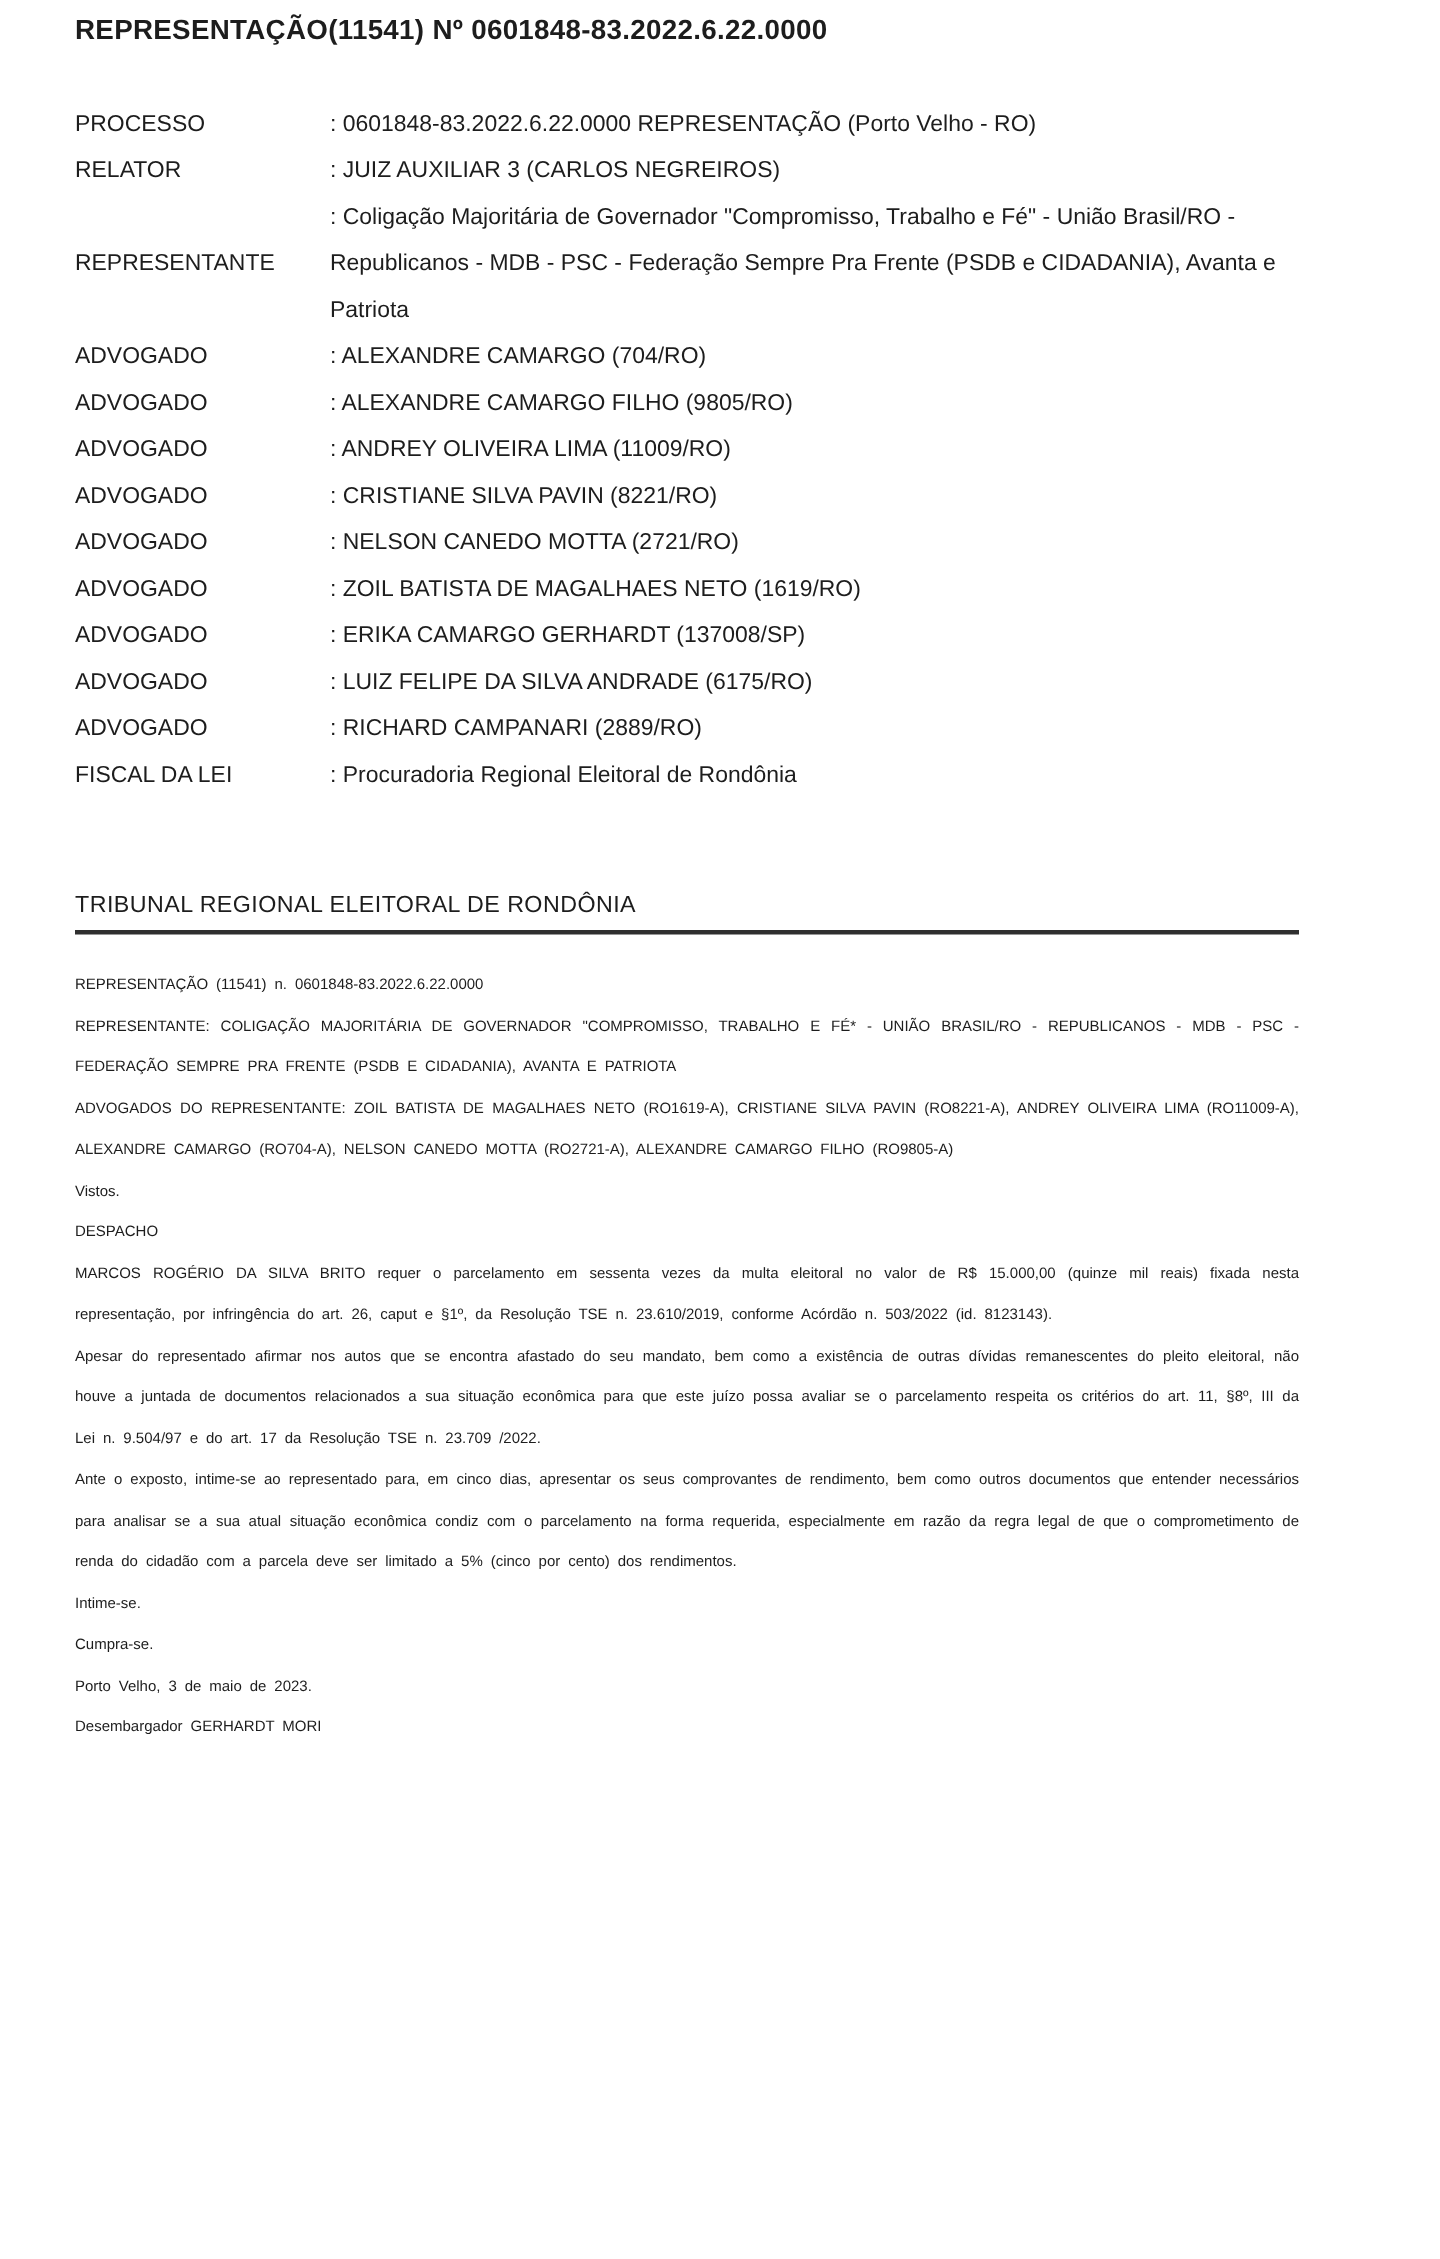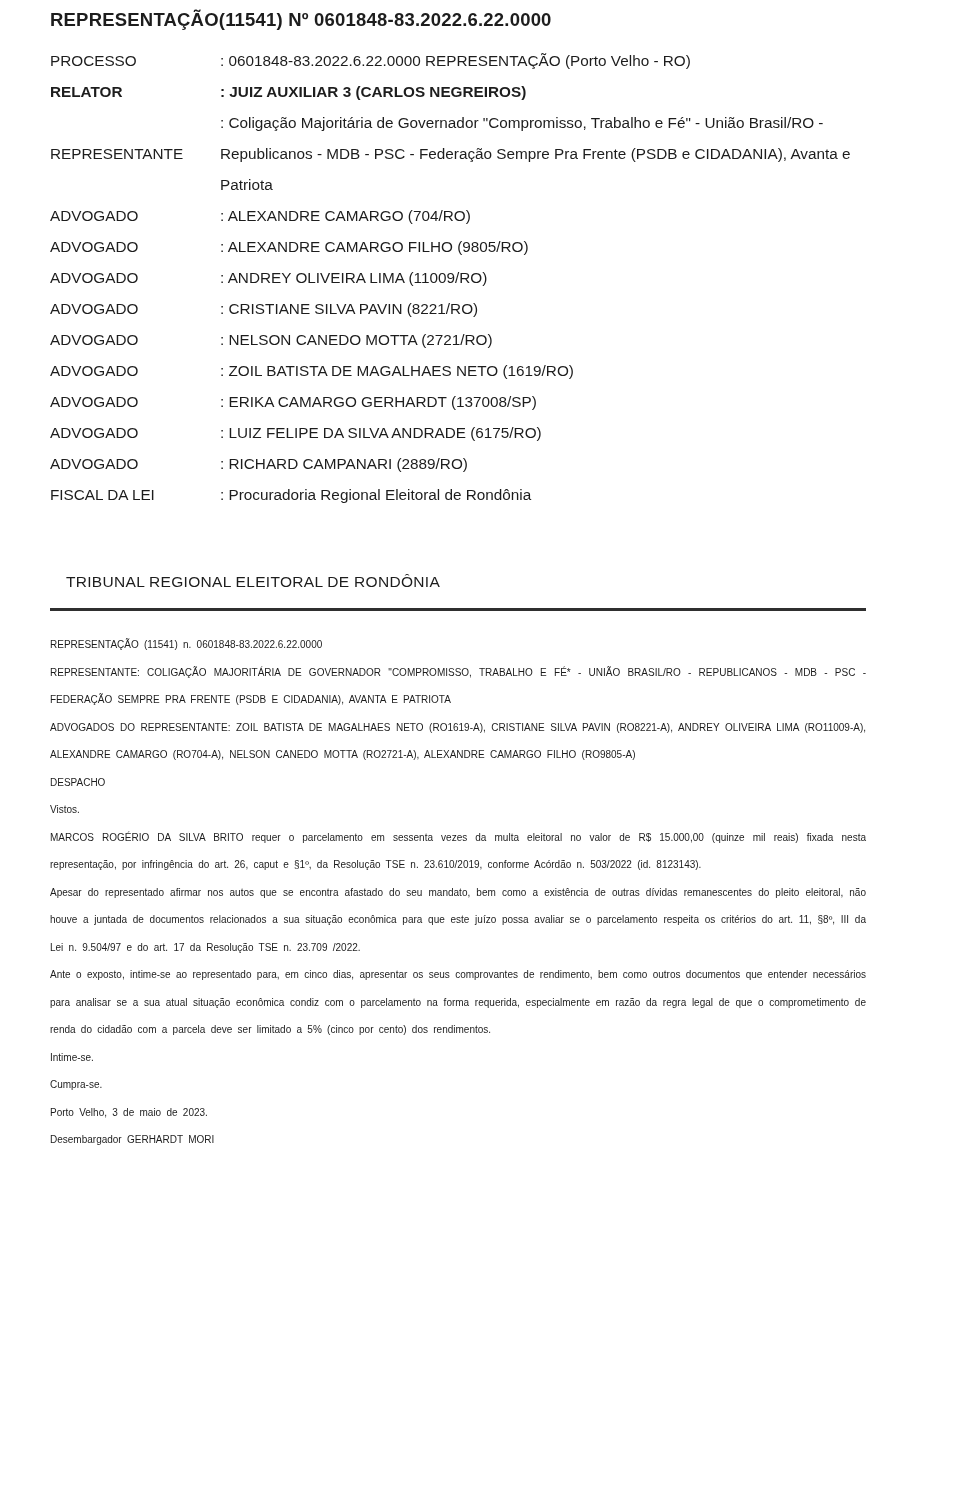--- a/index.html
+++ b/index.html
@@ -17,37 +17,37 @@
   .content { width: 816px; }
 
   .doc-title {
     font-size: 18.5px;
     font-weight: bold;
     letter-spacing: 0.2px;
     margin: 0;
     line-height: 24px;
   }
 
-  .party-table { margin-top: 13px; }
+  .party-table { margin-top: 35px; }
   .party-row {
     display: flex;
     align-items: center;
     font-size: 15.3px;
     line-height: 31px;
   }
   .party-row .label { flex: 0 0 170px; width: 170px; }
   .party-row .value { flex: 1; max-width: 642px; }
-  .party-row.bold { font-weight: bold; }
+  .party-row.bold { font-weight: normal; }
 
   .decision { margin-top: 62px; width: 816px; }
   .court-heading {
     font-size: 15.5px;
     letter-spacing: 0.3px;
     line-height: 20px;
-    margin: 16px;
+    margin: 0;
     font-weight: normal;
   }
   .heading-rule {
     height: 3px;
     background: #2f2f2f;
     margin: 6px 0 20px 0;
     width: 100%;
   }
   .decision p {
     margin: 0;
@@ -120,22 +120,22 @@
       </div>
     </div>
 
     <div class="decision">
       <h2 class="court-heading">TRIBUNAL REGIONAL ELEITORAL DE RONDÔNIA</h2>
       <div class="heading-rule"></div>
 
       <p>REPRESENTAÇÃO (11541) n. 0601848-83.2022.6.22.0000</p>
       <p>REPRESENTANTE: COLIGAÇÃO MAJORITÁRIA DE GOVERNADOR "COMPROMISSO, TRABALHO E FÉ* - UNIÃO BRASIL/RO - REPUBLICANOS - MDB - PSC - FEDERAÇÃO SEMPRE PRA FRENTE (PSDB E CIDADANIA), AVANTA E PATRIOTA</p>
       <p>ADVOGADOS DO REPRESENTANTE: ZOIL BATISTA DE MAGALHAES NETO (RO1619-A), CRISTIANE SILVA PAVIN (RO8221-A), ANDREY OLIVEIRA LIMA (RO11009-A), ALEXANDRE CAMARGO (RO704-A), NELSON CANEDO MOTTA (RO2721-A), ALEXANDRE CAMARGO FILHO (RO9805-A)</p>
+      <p>Vistos.</p>
       <p>DESPACHO</p>
-      <p>Vistos.</p>
       <p>MARCOS ROGÉRIO DA SILVA BRITO requer o parcelamento em sessenta vezes da multa eleitoral no valor de R$ 15.000,00 (quinze mil reais) fixada nesta representação, por infringência do art. 26, caput e §1º, da Resolução TSE n. 23.610/2019, conforme Acórdão n. 503/2022 (id. 8123143).</p>
       <p>Apesar do representado afirmar nos autos que se encontra afastado do seu mandato, bem como a existência de outras dívidas remanescentes do pleito eleitoral, não houve a juntada de documentos relacionados a sua situação econômica para que este juízo possa avaliar se o parcelamento respeita os critérios do art. 11, §8º, III da Lei n. 9.504/97 e do art. 17 da Resolução TSE n. 23.709 /2022.</p>
       <p>Ante o exposto, intime-se ao representado para, em cinco dias, apresentar os seus comprovantes de rendimento, bem como outros documentos que entender necessários para analisar se a sua atual situação econômica condiz com o parcelamento na forma requerida, especialmente em razão da regra legal de que o comprometimento de renda do cidadão com a parcela deve ser limitado a 5% (cinco por cento) dos rendimentos.</p>
       <p>Intime-se.</p>
       <p>Cumpra-se.</p>
       <p>Porto Velho, 3 de maio de 2023.</p>
       <p>Desembargador GERHARDT MORI</p>
     </div>
 
   </div>

